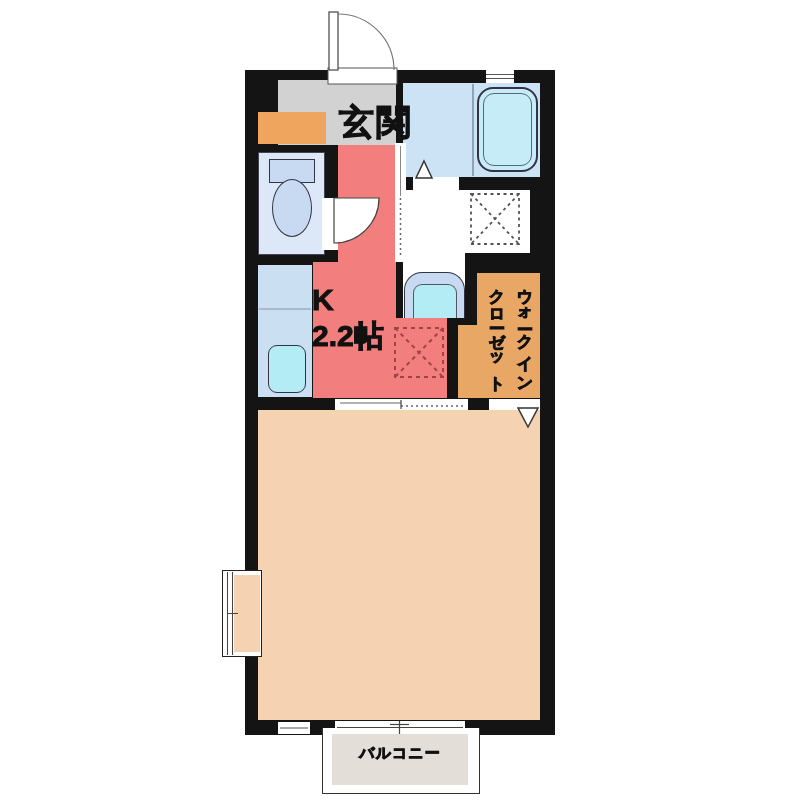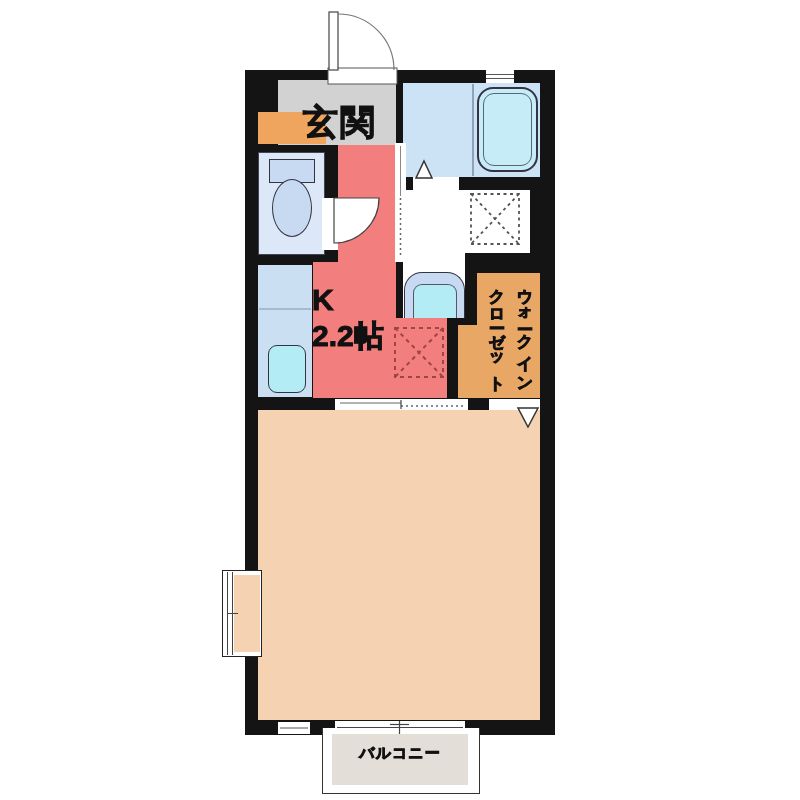--- a/index.html
+++ b/index.html
@@ -72,21 +72,21 @@
 
   <div class="abs" style="left: 258px; top: 410px; width: 282px; height: 310px; background-color: rgb(244, 210, 178);"></div>
 
   <div class="abs" style="left:222px;top:570px;width:40px;height:87px;background:#fff;border:1.5px solid #222;box-sizing:border-box;"></div>
   <div class="abs" style="left: 234px; top: 575px; width: 26px; height: 77px; background-color: rgb(244, 210, 178);"></div>
   <div class="abs" style="left: 246px; top: 579px; width: 14px; height: 70px; background-color: rgb(244, 210, 178);"></div>
 
   <div class="abs" style="left:278px;top:722px;width:32px;height:12px;background:#fff;"></div>
   <div class="abs" style="left:335px;top:721px;width:130px;height:13px;background:#fff;"></div>
 
-  <div class="abs room-label" style="left:303px;top:99px;width:110px;text-align:left;font-size:35px;letter-spacing:2px;">玄関</div>
+  <div class="abs room-label" style="left:303px;top:99px;width:110px;text-align:right;font-size:35px;letter-spacing:2px;">玄関</div>
 
   <svg class="overlay" width="800" height="800" viewBox="0 0 800 800">
 
     <g>
       <rect x="328" y="68" width="69" height="16" fill="#ffffff" stroke="#555" stroke-width="1"></rect>
       <rect x="329" y="12" width="9" height="58" fill="#ffffff" stroke="#444" stroke-width="1.2"></rect>
       <path d="M338,14 A56,56 0 0 1 394,70" fill="none" stroke="#777" stroke-width="1.2"></path>
     </g>
 
     <path d="M334,198 L379,198 A45,45 0 0 1 334,243 Z" fill="#ffffff" stroke="#444" stroke-width="1.2"></path>

